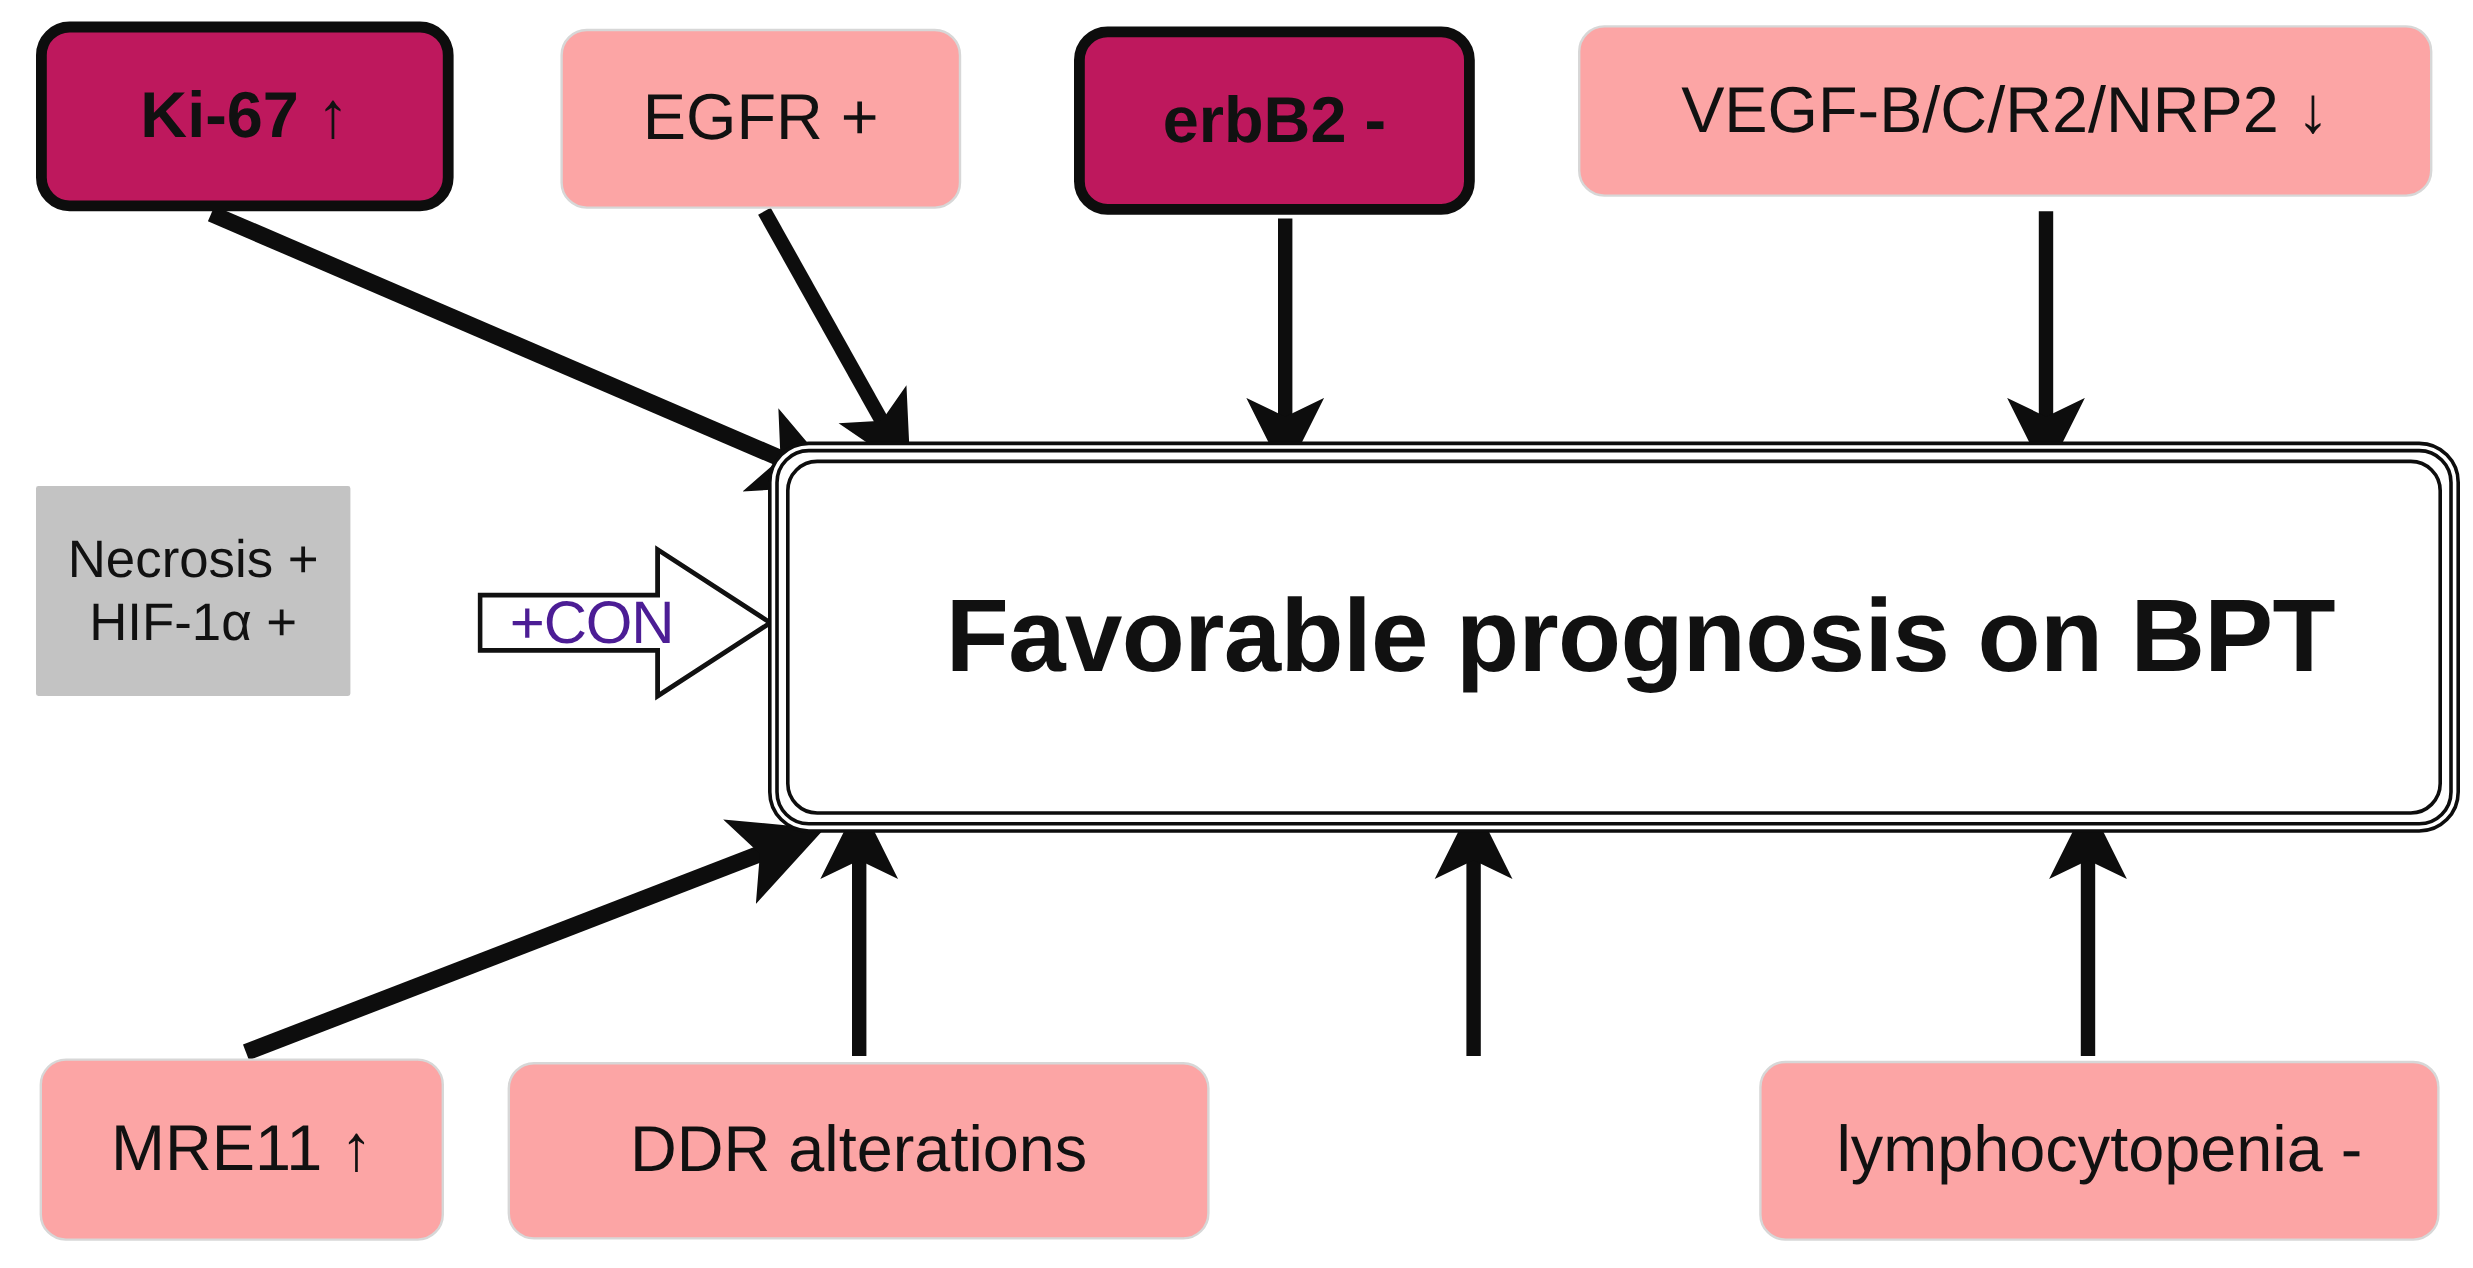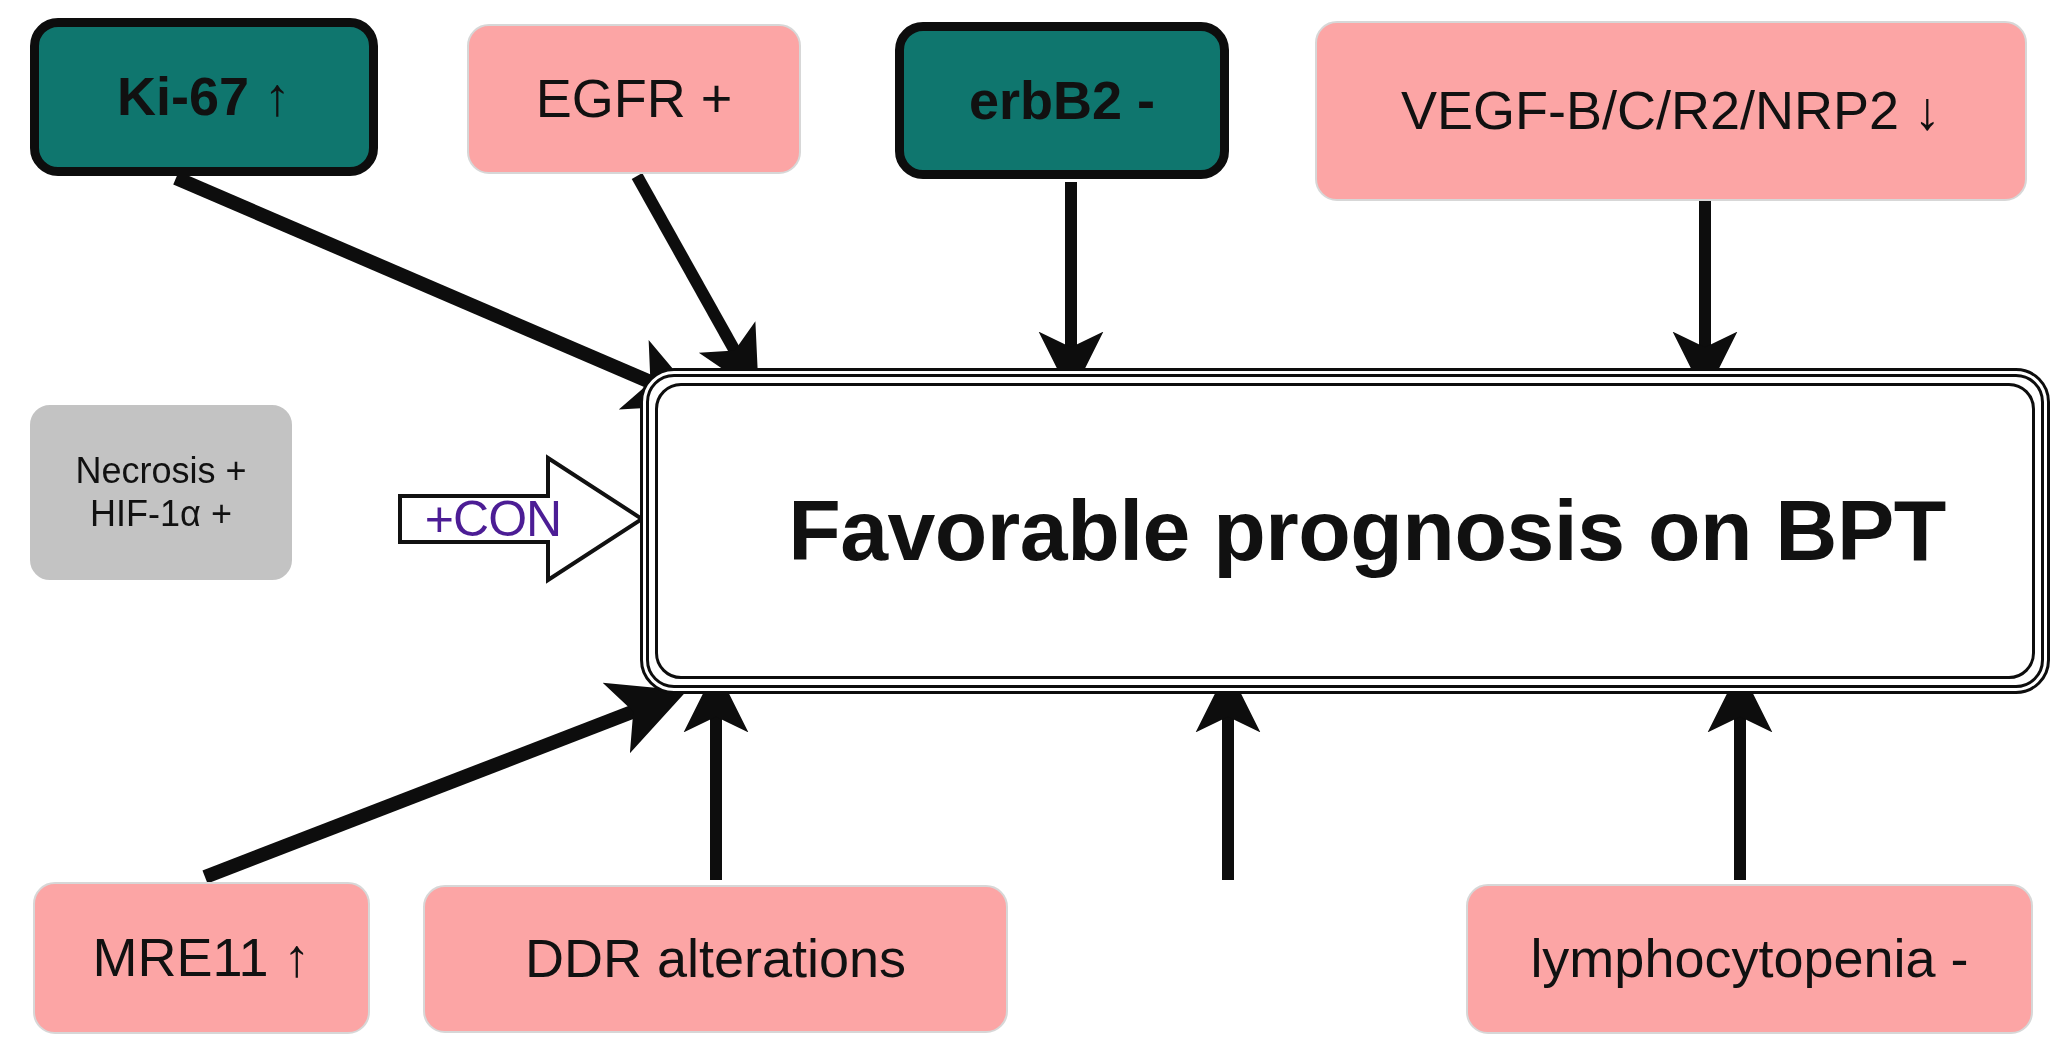--- a/index.html
+++ b/index.html
@@ -30,32 +30,32 @@
   .node.light {
     background: #fca5a5;
     border: 2px solid #d7d7d7;
     border-radius: 22px;
     font-size: 54px;
     font-weight: 400;
     letter-spacing: 0px;
   }
   
   .node.strong {
-    background: #0f766e;
+    background: #be185d;
     border: 9px solid #0d0d0d;
     border-radius: 28px;
     font-size: 54px;
     font-weight: 700;
   }
   
   .node.filled {
     background: #c3c3c3;
     border: 2px solid #c3c3c3;
-    border-radius: 20px;
-    font-size: 36px;
+    border-radius: 2px;
+    font-size: 44px;
     font-weight: 400;
   }
   
   .node.outcome {
     background: #ffffff;
     border: 9px double #0d0d0d;
     border-radius: 34px;
     font-size: 86px;
     font-weight: 700;
     letter-spacing: -0.5px;
@@ -136,21 +136,21 @@
   </div>
 
   <div class="node light" style="left:467px; top:24px; width:334px; height:150px;">
     <span>EGFR +</span>
   </div>
 
   <div class="node strong" style="left:895px; top:22px; width:334px; height:157px;">
     <span>erbB2 -</span>
   </div>
 
-  <div class="node light" style="left:1315px; top:21px; width:712px; height:180px;">
+  <div class="node light" style="left:1315px; top:21px; width:712px; height:143px;">
     <span>VEGF-B/C/R2/NRP2 ↓</span>
   </div>
 
   <div class="node filled" style="left:30px; top:405px; width:262px; height:175px;">
     <span>Necrosis +
 HIF-1α +</span>
   </div>
 
   <svg class="blockarrow" viewBox="0 0 246 134" xmlns="http://www.w3.org/2000/svg">
     <polygon points="2,44 150,44 150,6 244,67 150,128 150,90 2,90" fill="#ffffff" stroke="#111111" stroke-width="4" stroke-linejoin="miter"></polygon>

